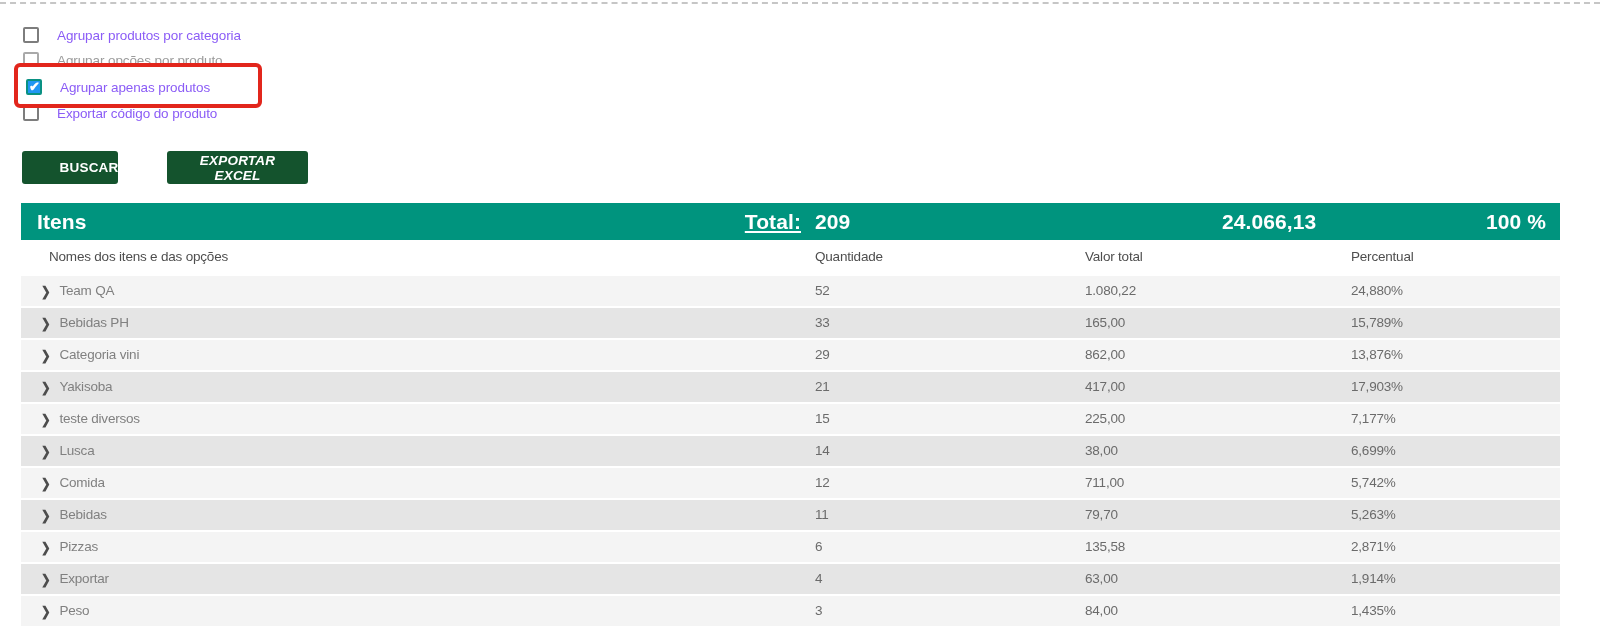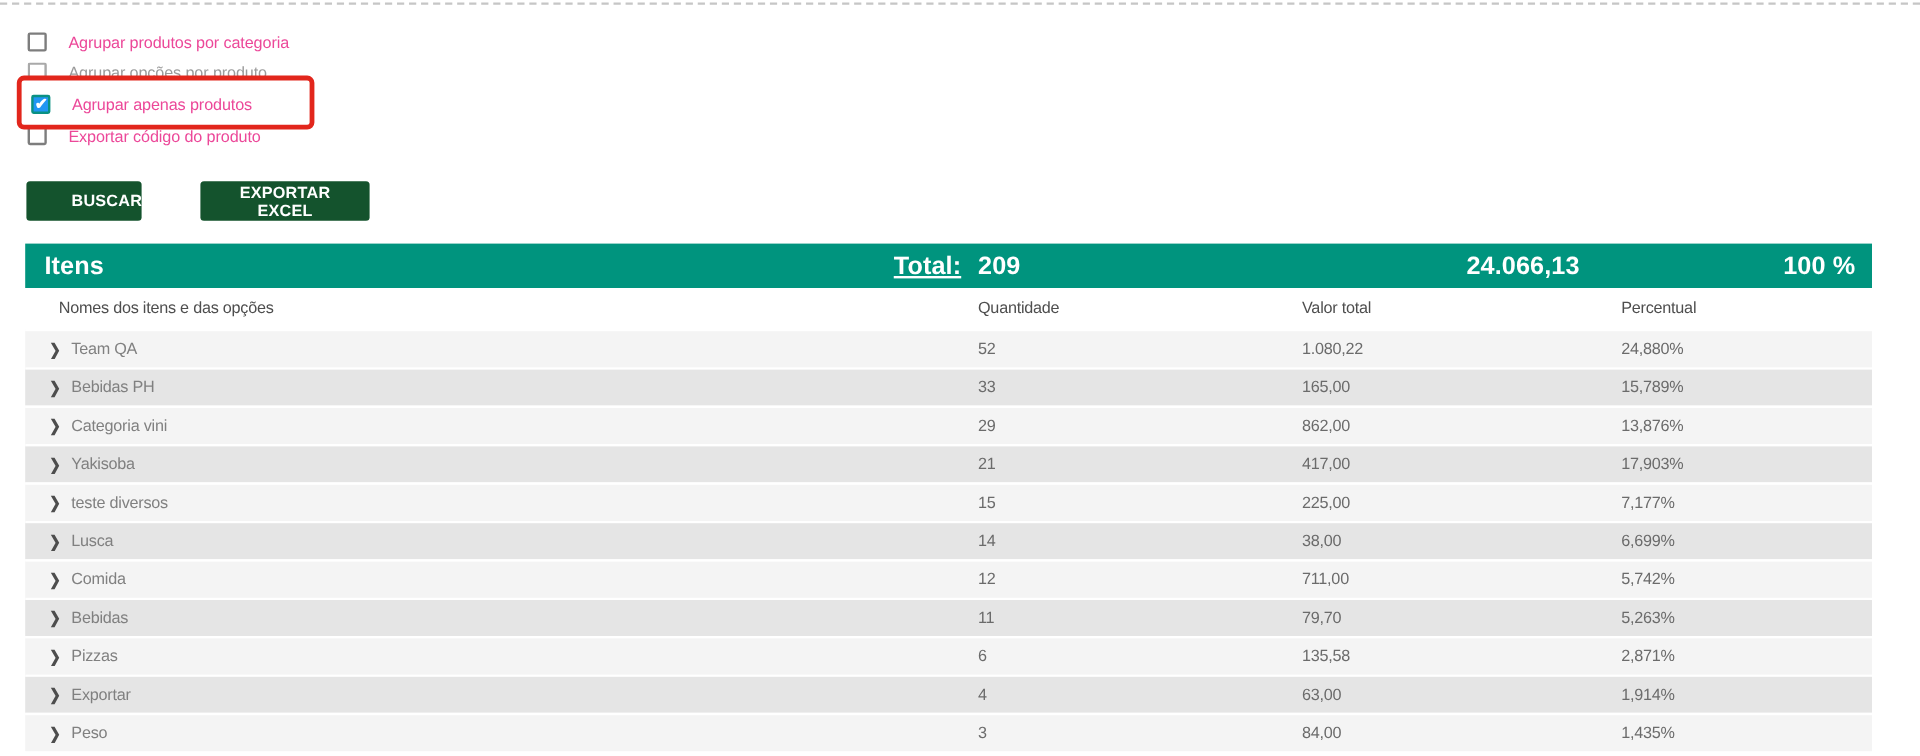--- a/index.html
+++ b/index.html
@@ -14,21 +14,21 @@
     border-top:2px dashed #c6c6c6;
   }
 
   
   .opt-row { position:absolute; left:23px; display:flex; align-items:center; }
   .cb {
     width:16px; height:16px; border:2px solid #7d7d7d; border-radius:2px;
     background:#fff; display:inline-block; flex:0 0 auto;
   }
   .opt-row label {
-    margin-left:18px; font-size:13.5px; color:#ec4899; letter-spacing:-0.1px;
+    margin-left:18px; font-size:13.5px; color:#8b5cf6; letter-spacing:-0.1px;
     white-space:nowrap; cursor:default;
   }
   .opt-row.clipped { height:12px; overflow:hidden; align-items:flex-start; }
   .opt-row.clipped .cb { border-color:#a9a9a9; }
   .opt-row.clipped label { color:#9b9b9b; margin-top:1px; }
   .cb.checked {
     border:2px solid #0a9183; background:#2196f3; position:relative;
   }
   .cb.checked .check-glyph {
     position:absolute; left:1px; top:-2px; color:#fff; font-size:13px; font-weight:bold;
@@ -42,21 +42,21 @@
   .btn {
     position:absolute; top:151px; height:33px; border:none; border-radius:3px;
     background:#14532d; color:#fff; font-family:"Liberation Sans",sans-serif;
     font-size:13.5px; font-weight:bold; letter-spacing:0.2px;
     display:flex; align-items:center; justify-content:center; cursor:pointer;
     padding:0 14px;
     gap:32px;
   }
   .btn .search-svg { margin-right:6px; display:block; }
   #btn-buscar { left:22px; width:96px; }
-  #btn-export { left:167px; width:141px; }
+  #btn-export { left:167px; width:141px;font-style:italic; }
 
   
   .report-table { position:absolute; left:21px; top:203px; width:1539px; }
   .t-header {
     position:relative; height:37px; background:#00947e; color:#fff;
   }
   .t-header span { position:absolute; top:0; line-height:37px; font-weight:bold; font-size:21px; letter-spacing:0.1px; }
   .th-title   { left:16px; }
   .th-total-label { left:688px; width:92px; text-align:right;text-decoration:underline; }
   .th-total-qty   { left:794px; }

